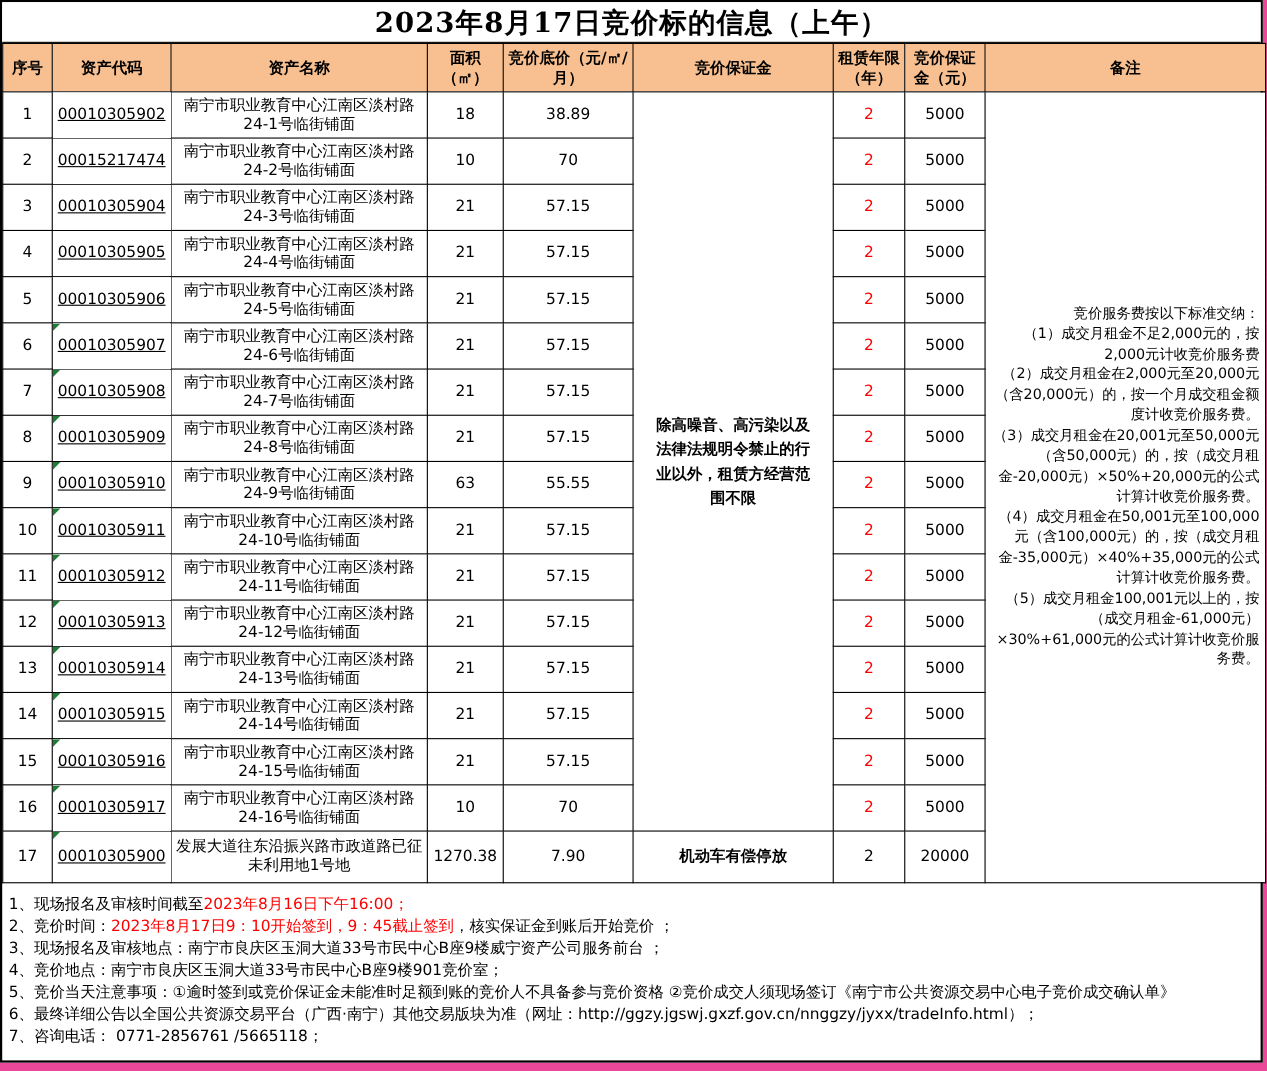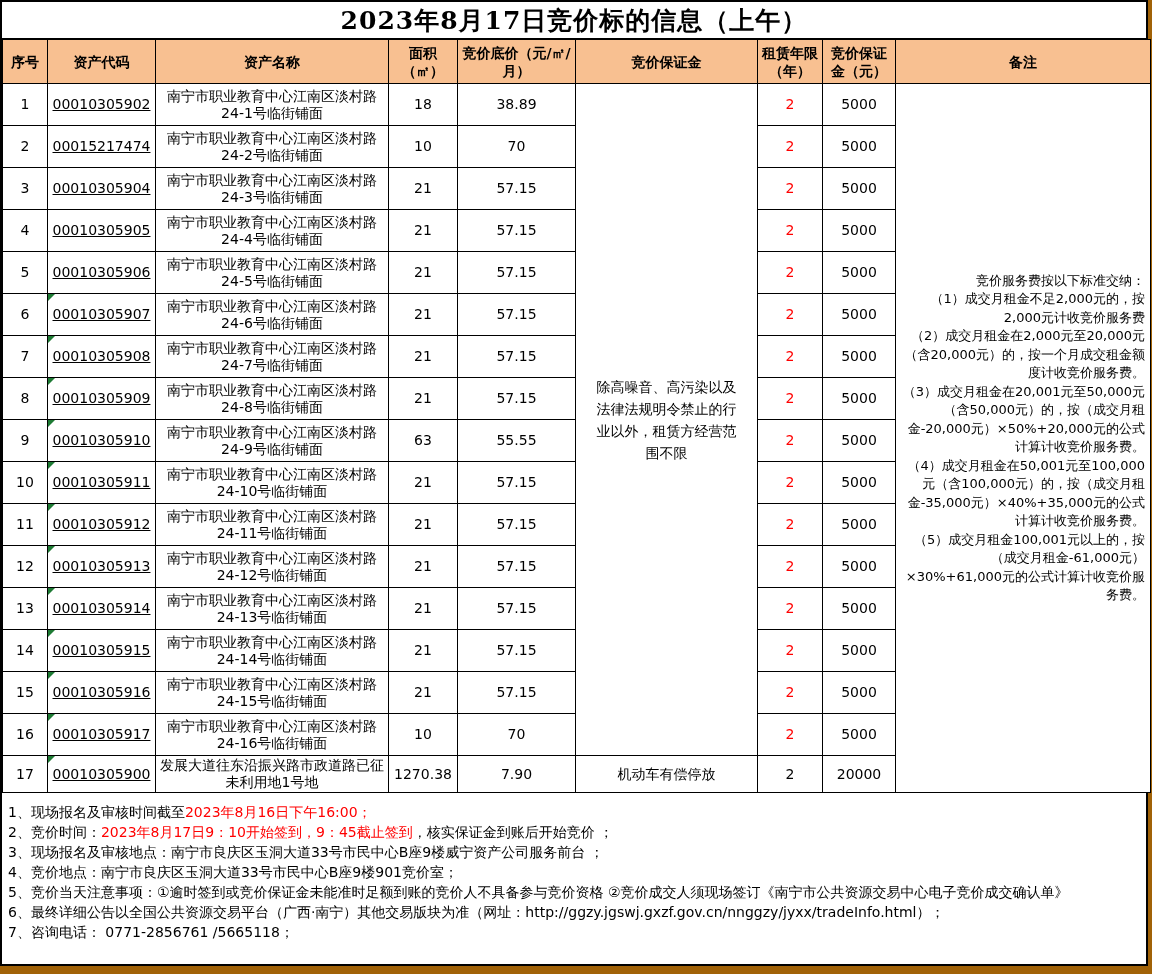--- a/index.html
+++ b/index.html
@@ -3,21 +3,21 @@
 <meta charset="utf-8">
 <style>
   :root{
     --header-bg:#F8C091;
     --red:#FF0000;
     --marker:#1E7B34;
     --border:#000000;
   }
   *{box-sizing:border-box;}
   body{margin:0;background:#ffffff;font-family:"DejaVu Sans",sans-serif;color:#000;}
-  .page{width:1152px;height:974px;background:#a16207;position:relative;}
+  .page{width:1152px;height:974px;background:#ec4899;position:relative;}
   .sheet{width:1148px;height:966px;margin:0;border:2px solid var(--border);background:#fff;}
   .title{
     height:37px;line-height:37px;text-align:center;
     font-size:25px;font-weight:bold;background:#fff;
     border-bottom:1px solid var(--border);
     font-family:"DejaVu Serif","DejaVu Sans",serif;
     letter-spacing:1px;
   }
   table{border-collapse:collapse;table-layout:fixed;width:1144px;}
   th,td{border:1px solid var(--border);overflow:hidden;}
@@ -29,21 +29,21 @@
   tbody td{
     height:42px;text-align:center;vertical-align:middle;
     font-size:14px;line-height:17px;padding:1px 2px;background:#fff;
   }
   tbody tr.row-last td{height:36px;}
   td.c-code{position:relative;text-decoration:underline;}
   .marker{
     position:absolute;top:0;left:0;width:0;height:0;
     border-top:7px solid var(--marker);border-right:7px solid transparent;
   }
-  td.c-scope{padding:2px 16px;line-height:22px;}
+  td.c-scope{padding:12px 16px;line-height:22px;font-weight:bold;}
   td.c-remark{
     text-align:right;vertical-align:middle;
     font-size:13px;line-height:18.5px;padding:2px 5px;
     white-space:pre-line;
   }
   .red{color:var(--red);}
   .notes{padding:9px 6px 0 6px;font-size:14px;line-height:20px;}
   .note-line{white-space:nowrap;}
 </style>
 </head>

